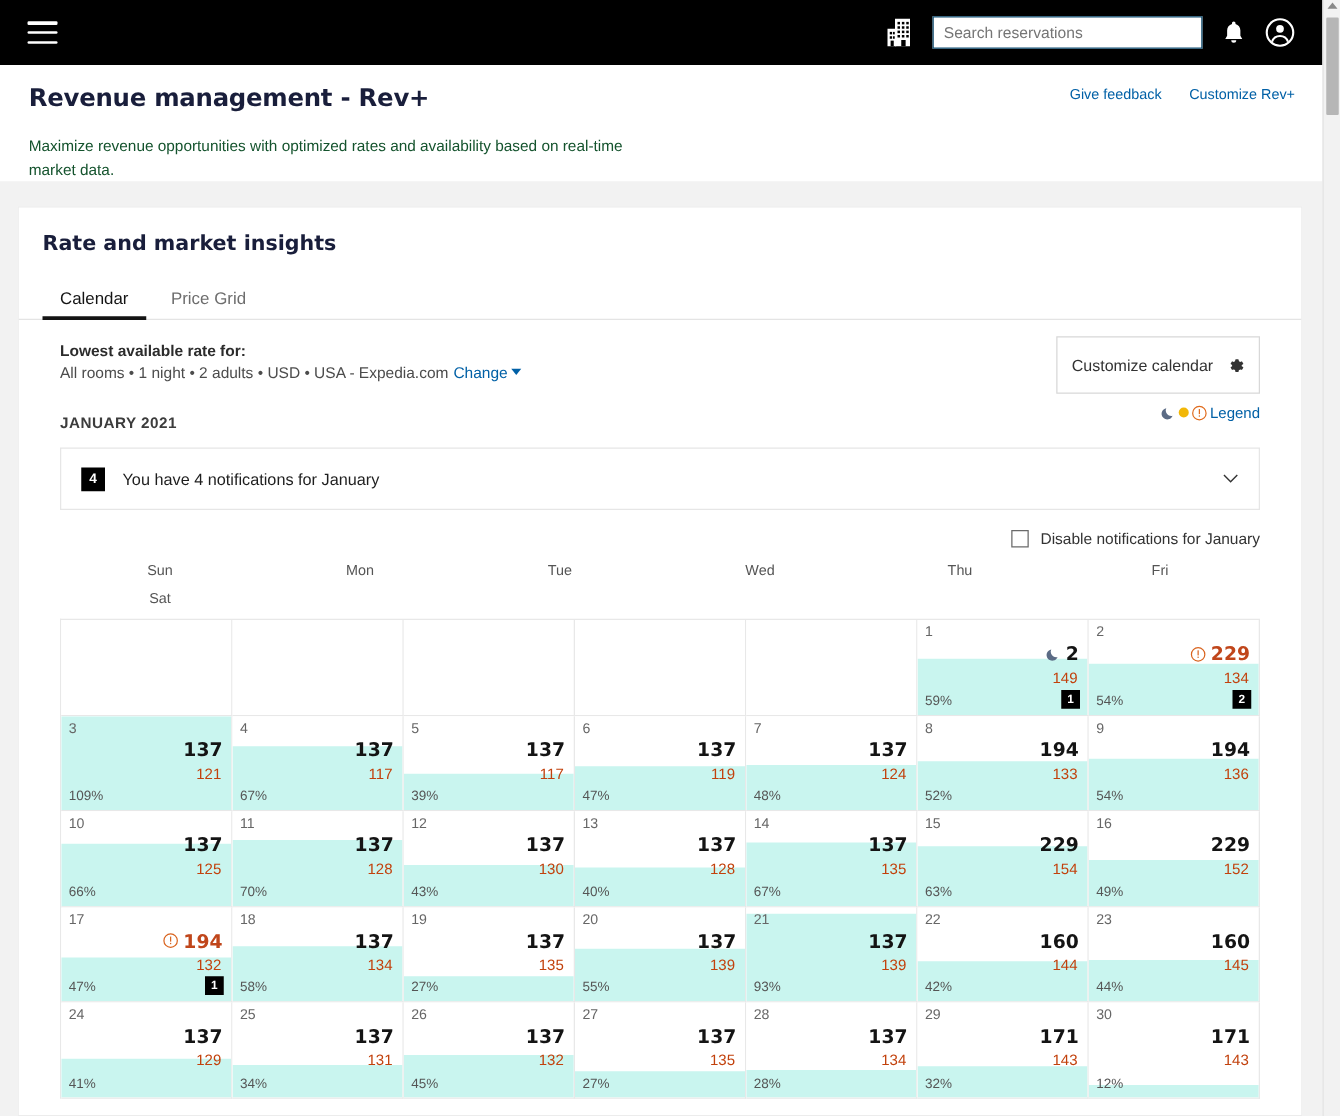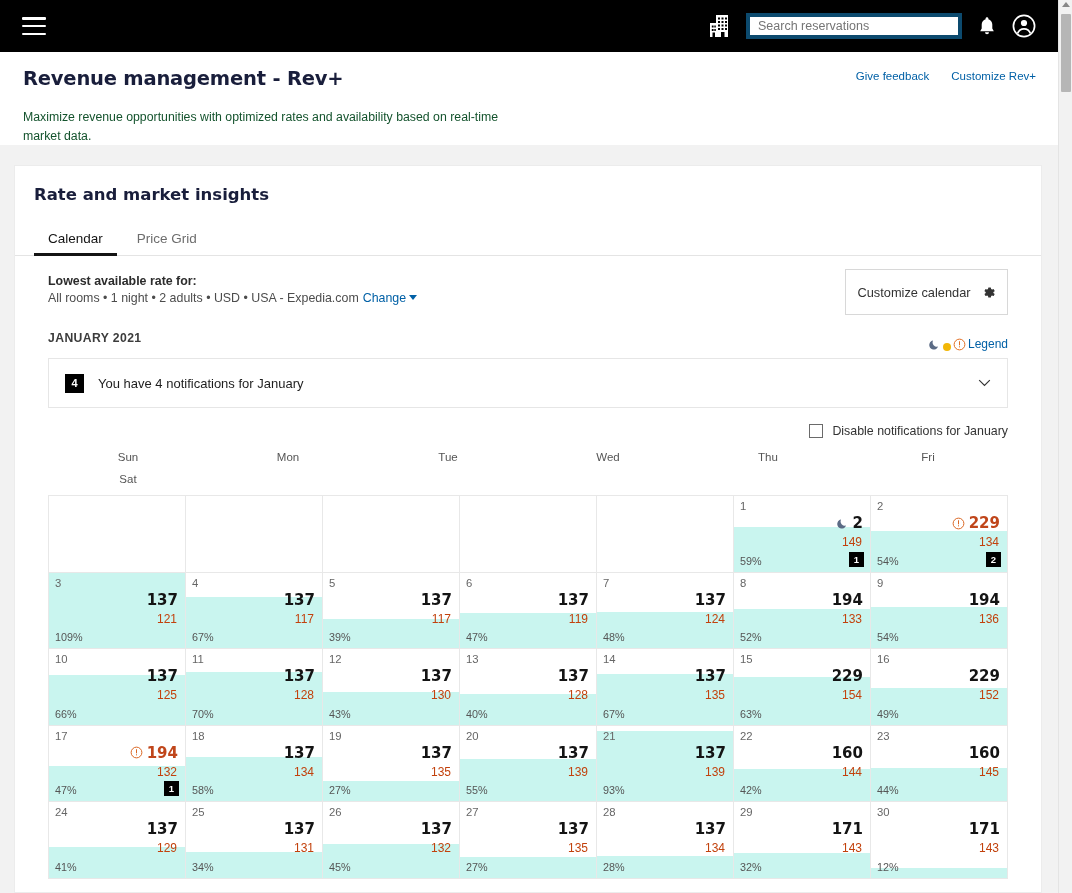--- a/index.html
+++ b/index.html
@@ -31,21 +31,21 @@
   .brand-reg { font-size: 9px; vertical-align: super; font-weight: 400; }
   .brand-sub {
     font-size: 10.5px; color: #e8e8e8; margin-top: 3px; letter-spacing: 0.2px;
     font-family: "DejaVu Sans", sans-serif;
   }
   .nav-right {
     margin-left: auto; display: flex; align-items: center; gap: 16px; margin-right: 22px;
   }
   .hotel-icon { width: 22px; height: 24px; display:block; }
   .searchbox {
-    width: 216px; height: 26px; background: #fff; border: 4px solid #0c4a6e;
+    width: 216px; height: 26px; background: #fff; border: 1px solid #0c4a6e;
     display: flex; align-items: center; padding: 0 8px;
   }
   .searchbox input {
     border: none; outline: none; width: 100%;
     font-size: 12.5px; color: #555; font-family: "Liberation Sans", sans-serif;
     background: transparent;
   }
   .bell { width: 18px; height: 20px; }
   .account { width: 24px; height: 24px; }
 
@@ -105,22 +105,22 @@
     border-left:4px solid transparent;border-right:4px solid transparent;
     border-top:5px solid #0160a6; vertical-align: 2px;
   }
   .cust-cal {
     position: absolute; right: 33px; top: 13px;
     width: 163px; height: 46px; border: 1px solid #d8d8d8; background:#fff;
     display:flex; align-items:center; justify-content:center; gap: 10px;
     font-size: 12.8px; color: #333; cursor: pointer;
   }
   .legend-row {
-    position: absolute; right: 33px; top: 81px;
-    display:flex; align-items:flex-end; gap: 2px; font-size: 12px;
+    position: absolute; right: 33px; top: 67px;
+    display:flex; align-items:center; gap: 2px; font-size: 12px;
   }
   .legend-link { color: #0160a6; cursor:pointer; }
   .dot-yellow { width: 8px; height: 8px; border-radius: 50%; background:#f2b707; display:block; }
 
   
   .month-lbl {
     margin: 26px 0 0 33px; font-size: 12.2px; font-weight: 700;
     color: #3c3c3c; letter-spacing: .4px;
   }
   .notif-bar {

